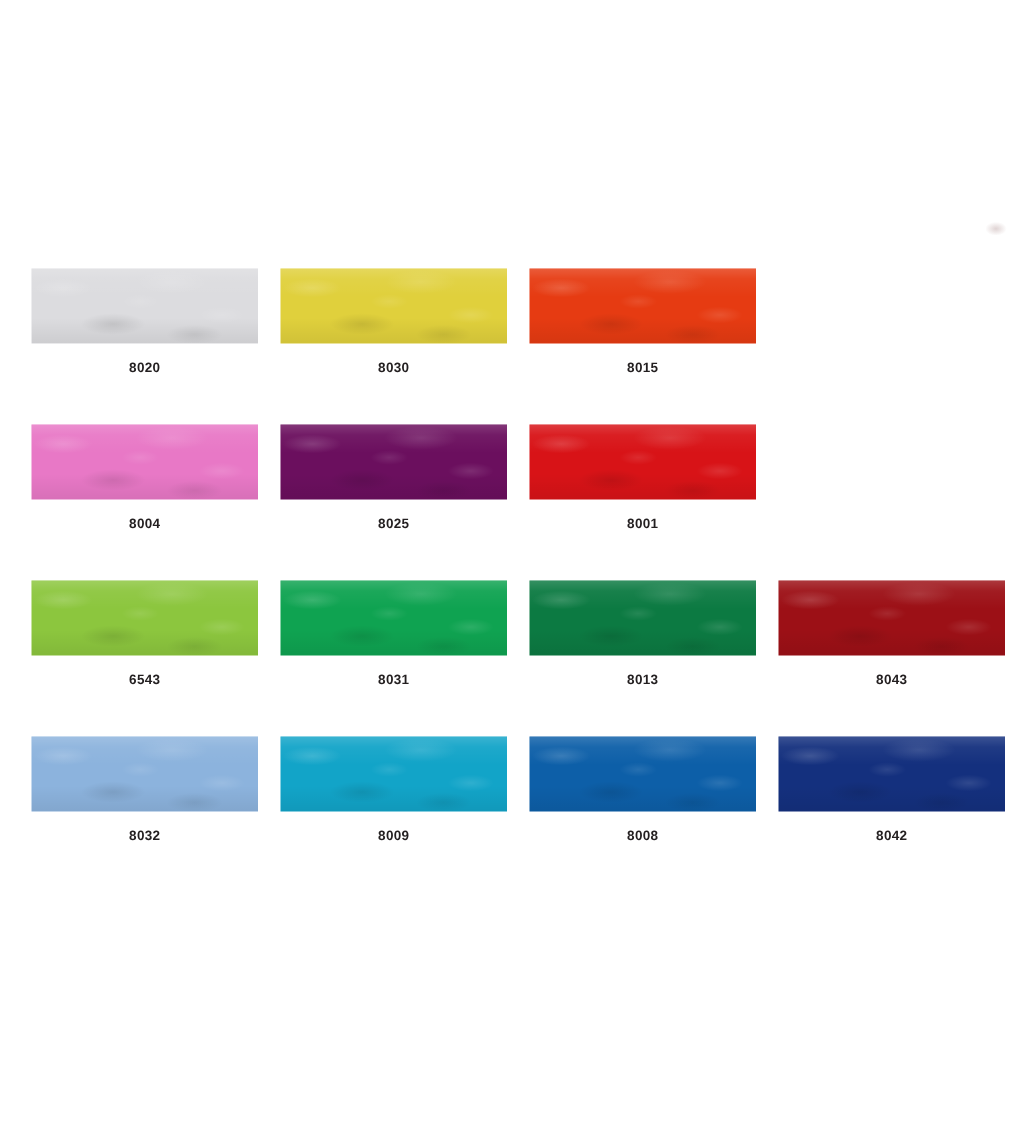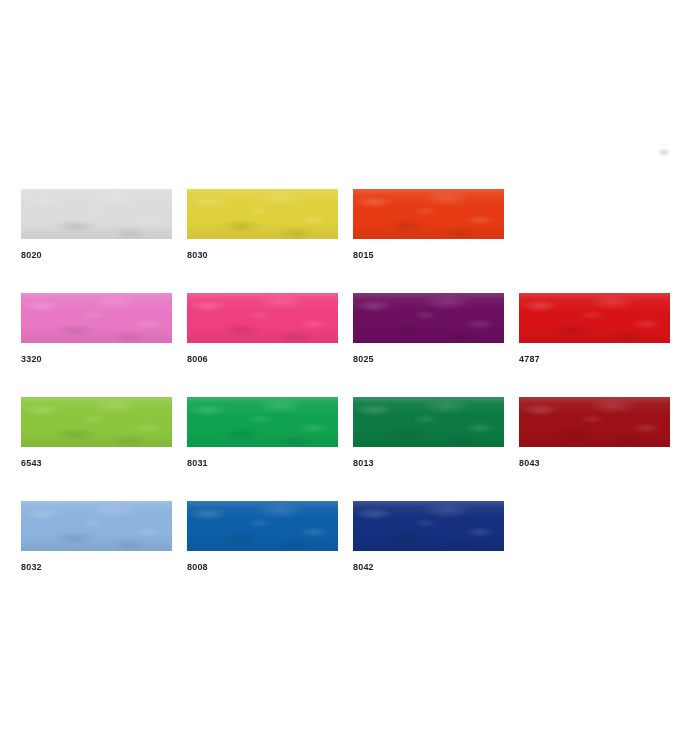--- a/index.html
+++ b/index.html
@@ -11,22 +11,23 @@
     width: 675px;
     height: 750px;
     font-family: "Liberation Sans", sans-serif;
     position: relative;
     overflow: hidden;
   }
 
   #swatch-grid {
     position: absolute;
     left: 21px;
-    top: 189px;
+    top: 179px;
     width: 638px;
+    text-align: center;
   }
 
   .swatch-row {
     display: flex;
     gap: 15px;
     margin-bottom: 32px;
   }
 
   .swatch-cell {
     width: 151px;
@@ -106,33 +107,29 @@
         <div class="swatch-label">8030</div>
       </div>
       <div class="swatch-cell">
         <div class="swatch-chip" style="background-color: rgb(230, 59, 18);"></div>
         <div class="swatch-label">8015</div>
       </div>
     </div>
     <div class="swatch-row">
       <div class="swatch-cell">
         <div class="swatch-chip" style="background-color: rgb(232, 120, 198);"></div>
-        <div class="swatch-label">3320</div>
-      </div>
-      <div class="swatch-cell">
-        <div class="swatch-chip" style="background-color: rgb(239, 63, 126);"></div>
-        <div class="swatch-label">8006</div>
+        <div class="swatch-label">8004</div>
       </div>
       <div class="swatch-cell">
         <div class="swatch-chip" style="background-color: rgb(107, 15, 94);"></div>
         <div class="swatch-label">8025</div>
       </div>
       <div class="swatch-cell">
         <div class="swatch-chip" style="background-color: rgb(216, 19, 23);"></div>
-        <div class="swatch-label">4787</div>
+        <div class="swatch-label">8001</div>
       </div>
     </div>
     <div class="swatch-row">
       <div class="swatch-cell">
         <div class="swatch-chip" style="background-color: rgb(140, 198, 62);"></div>
         <div class="swatch-label">6543</div>
       </div>
       <div class="swatch-cell">
         <div class="swatch-chip" style="background-color: rgb(15, 163, 81);"></div>
         <div class="swatch-label">8031</div>
@@ -145,20 +142,24 @@
         <div class="swatch-chip" style="background-color: rgb(156, 16, 22);"></div>
         <div class="swatch-label">8043</div>
       </div>
     </div>
     <div class="swatch-row">
       <div class="swatch-cell">
         <div class="swatch-chip" style="background-color: rgb(140, 179, 221);"></div>
         <div class="swatch-label">8032</div>
       </div>
       <div class="swatch-cell">
+        <div class="swatch-chip" style="background-color: rgb(18, 164, 200);"></div>
+        <div class="swatch-label">8009</div>
+      </div>
+      <div class="swatch-cell">
         <div class="swatch-chip" style="background-color: rgb(13, 95, 168);"></div>
         <div class="swatch-label">8008</div>
       </div>
       <div class="swatch-cell">
         <div class="swatch-chip" style="background-color: rgb(20, 48, 126);"></div>
         <div class="swatch-label">8042</div>
       </div>
     </div>
   </div>
 

